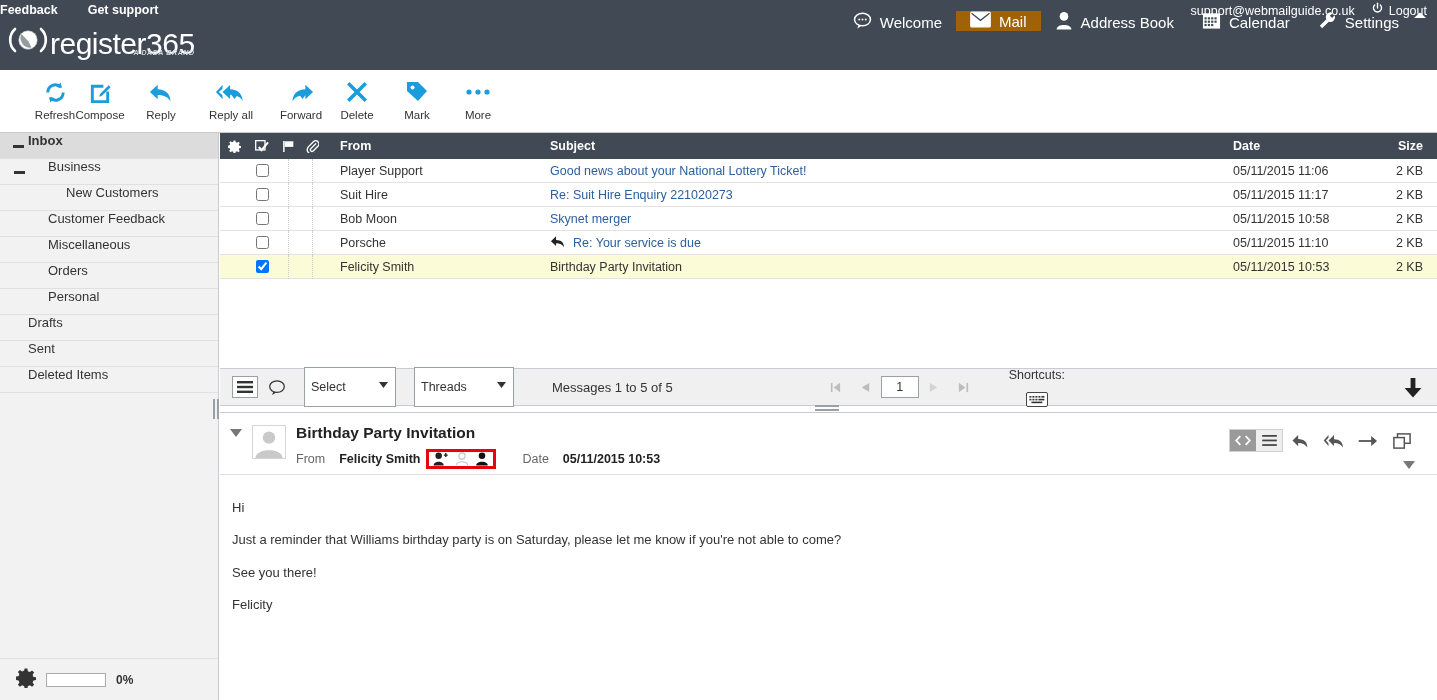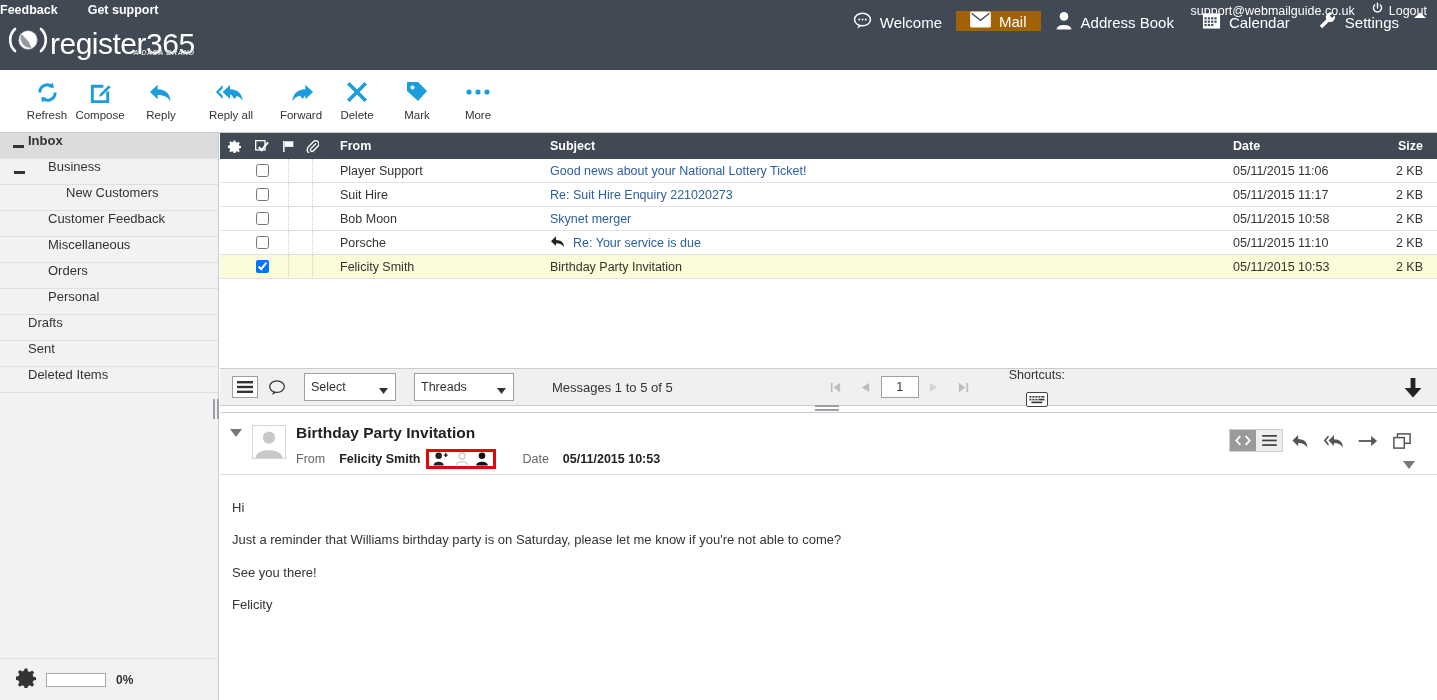--- a/index.html
+++ b/index.html
@@ -205,21 +205,21 @@
     display: flex; align-items: center;
     font-size: 12.5px; color: #333;
   }
   .sb-iconbtn {
     width: 26px; height: 22px; border: 1px solid #9aa0a6;
     background: #fff; display: flex; align-items: center; justify-content: center;
     margin-left: 12px; cursor: pointer;
   }
   .sb-plainicon { margin-left: 10px; cursor: pointer; display: flex; align-items: center; }
   .sb-select {
-    height: 28px; width: 92px; border: 1px solid #9aa0a6; background: #fff;
+    height: 40px; width: 92px; border: 1px solid #9aa0a6; background: #fff;
     margin-left: 18px; display: flex; align-items: center; padding: 0 6px;
     position: relative; font-size: 12.5px; cursor: pointer;
   }
   .sb-select.wide { width: 100px; }
   .sb-select .caret { position: absolute; right: 7px; top: 9px; }
   .sb-count { margin-left: 38px; font-size: 13px; }
   .pager { display: flex; align-items: center; gap: 0; margin-left: 148px; }
   .pg-btn { width: 30px; display: flex; align-items: center; justify-content: center; cursor: pointer; }
   .pg-input {
     width: 38px; height: 22px; border: 1px solid #9aa0a6; background: #fff;
@@ -402,21 +402,21 @@
     <span class="nav-caret">
       <svg width="14" height="9" viewBox="0 0 14 9">
           <path d="M1 7 L7 1.5 L13 7" fill="#fff"></path>
         </svg>
     </span>
   </div>
 </div>
 
 <div class="toolbar">
 
-  <div class="tb-btn" style="left:8px;">
+  <div class="tb-btn" style="left:16px;">
     <span class="tb-icon">
       <svg width="25" height="25" viewBox="0 0 26 26">
           <path d="M5 13a8 8 0 0 1 13.5-5.8" fill="none" stroke="#1b9cdc" stroke-width="3"></path>
           <path d="M21 13a8 8 0 0 1-13.5 5.8" fill="none" stroke="#1b9cdc" stroke-width="3"></path>
           <path d="M18.5 2.5 L19.5 8.2 L13.8 7.3 z" fill="#1b9cdc"></path>
           <path d="M7.5 23.5 L6.5 17.8 L12.2 18.7 z" fill="#1b9cdc"></path>
         </svg>
     </span>
     <span class="tb-label">Refresh</span>
   </div>

